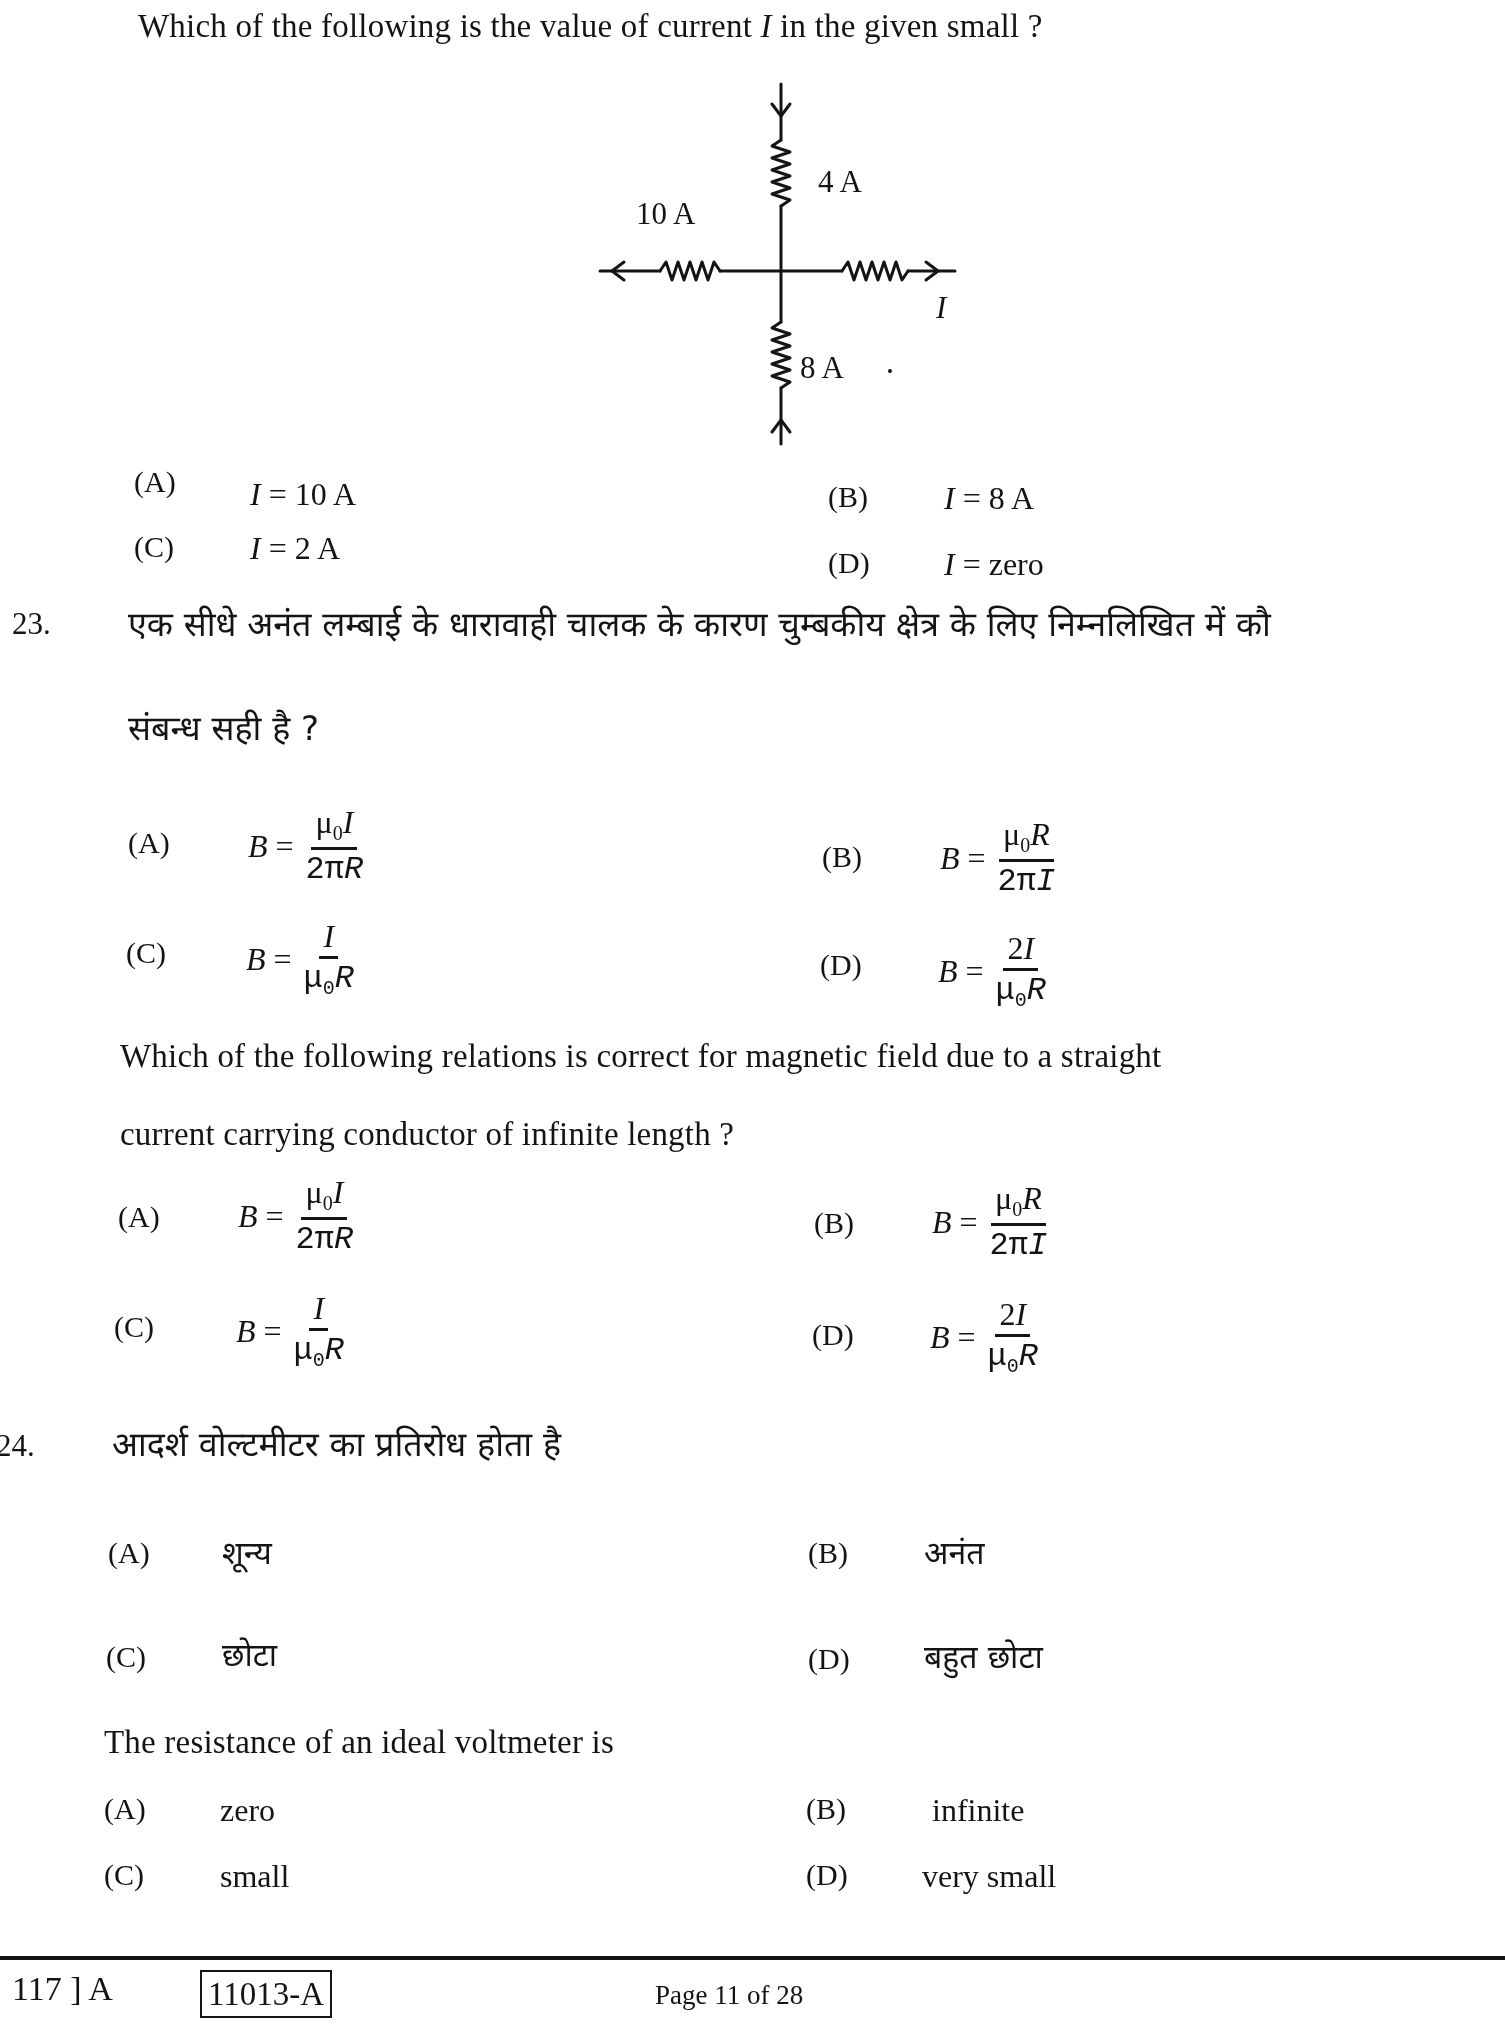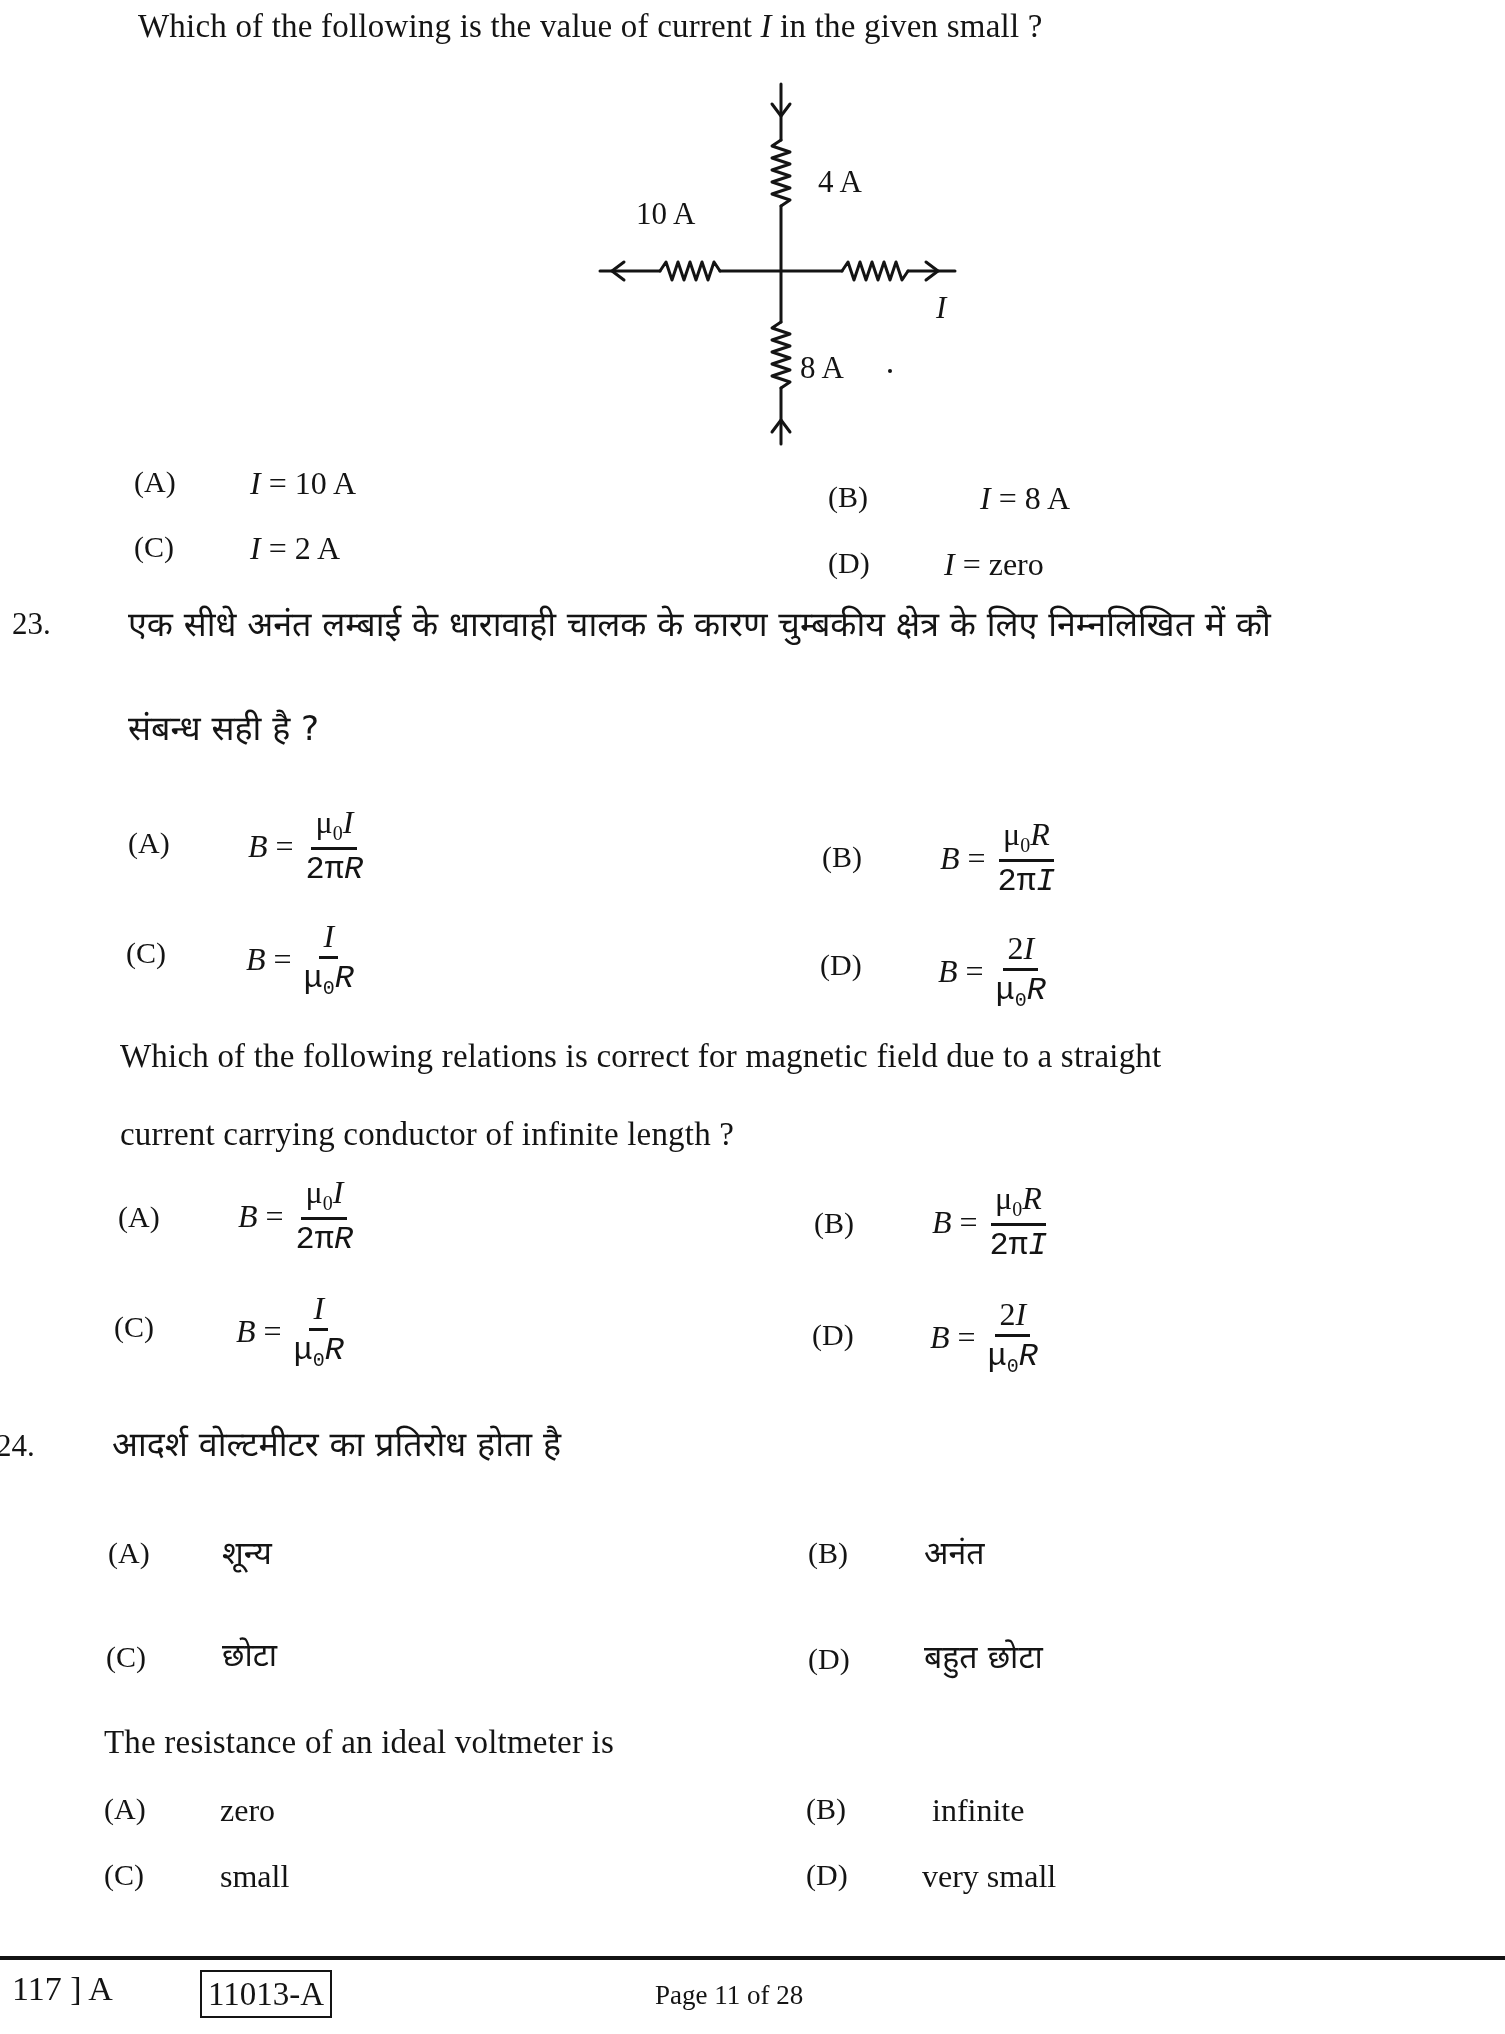--- a/index.html
+++ b/index.html
@@ -55,24 +55,24 @@
     <polyline points="926,262 938,271 926,280"></polyline>
   </g>
   <text x="818" y="192" font-size="31" fill="#141414">4 A</text>
   <text x="636" y="224" font-size="31" fill="#141414">10 A</text>
   <text x="800" y="378" font-size="31" fill="#141414">8 A</text>
   <text x="936" y="318" font-size="31" font-style="italic" fill="#141414">I</text>
   <circle cx="890" cy="371" r="2" fill="#141414"></circle>
 </svg>
 
 <div class="abs lbl" style="left:134px; top:465px;">(A)</div>
-<div class="abs opt" style="left:250px; top:465px;"><i>I</i><span> = 10 A</span></div>
+<div class="abs opt" style="left:250px; top:476px;"><i>I</i><span> = 10 A</span></div>
 
 <div class="abs lbl" style="left:828px; top:480px;">(B)</div>
-<div class="abs opt" style="left:944px; top:480px;margin-left:36px;"><i>I</i><span> = 8 A</span></div>
+<div class="abs opt" style="left:944px; top:480px;"><i>I</i><span> = 8 A</span></div>
 
 <div class="abs lbl" style="left:134px; top:530px;">(C)</div>
 <div class="abs opt" style="left:250px; top:530px;"><i>I</i><span> = 2 A</span></div>
 
 <div class="abs lbl" style="left:828px; top:546px;">(D)</div>
 <div class="abs opt" style="left:944px; top:546px;"><i>I</i><span> = zero</span></div>
 
 <div class="abs qnum" style="left:12px; top:606px;">23.</div>
 <div class="abs q-hi" style="left:128px; top:600px;">एक सीधे अनंत लम्बाई के धारावाही चालक के कारण चुम्बकीय क्षेत्र के लिए निम्नलिखित में कौ</div>
 <div class="abs q-hi" style="left:128px; top:704px;">संबन्ध सही है ?</div>

